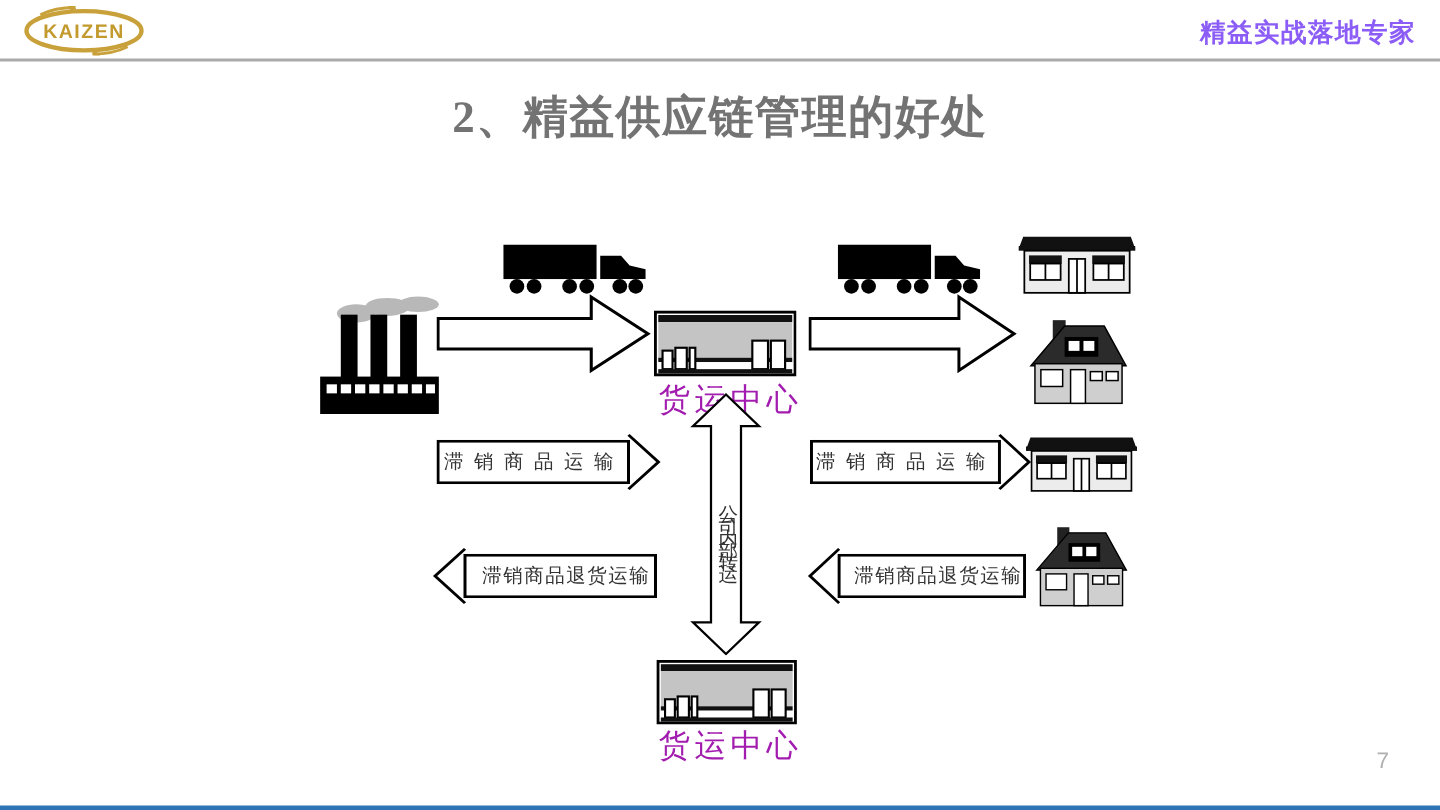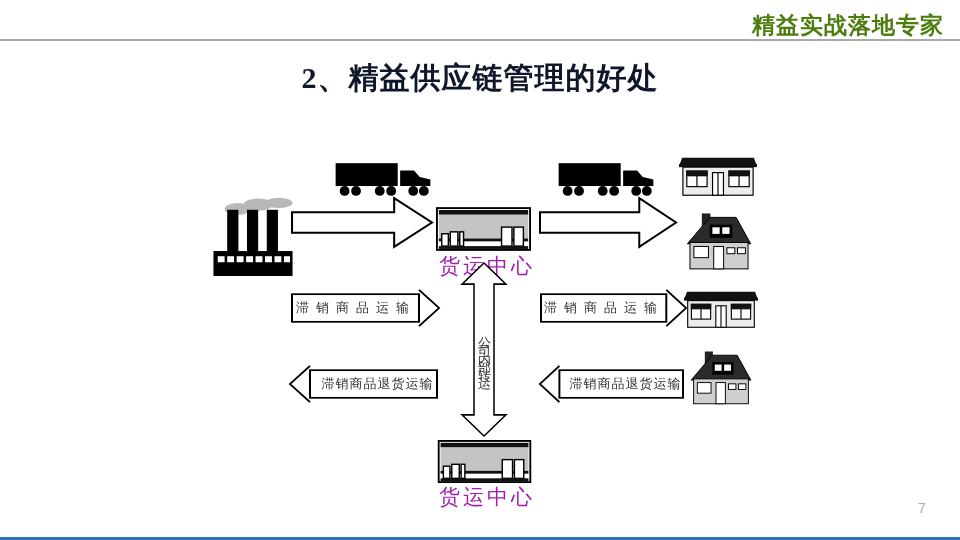--- a/index.html
+++ b/index.html
@@ -26,29 +26,29 @@
     display: flex; align-items: center; justify-content: center;
     color: #c39a2e; font-weight: bold; font-size: 13px; letter-spacing: 1px;
     font-family: "Liberation Sans", sans-serif;
   }
   .brand-name {
     position: absolute; left: 104px; top: 7px;
     font-size: 22px; font-weight: bold; color: #c9a13b; letter-spacing: 3px;
   }
   .tagline {
     position: absolute; right: 16px; top: 10px;
-    font-size: 23px; font-weight: bold; color: #4d7c0f; letter-spacing: 1px;
+    font-size: 17px; font-weight: bold; color: #8b5cf6; letter-spacing: 1px;
   }
 
   
   .slide-title {
     position: absolute; top: 58px; left: 0; right: 0;
     text-align: center;
     font-family: "Liberation Serif", serif;
-    font-size: 30px; font-weight: bold; color: #0f172a;
+    font-size: 30px; font-weight: bold; color: #737373;
     letter-spacing: 1px;
   }
   .diagram-caption {
     position: absolute; top: 121px; left: 0; right: 0;
     text-align: center;
     font-size: 15px; color: #111; letter-spacing: 2px; font-weight: bold;
   }
 
   
   .dg { position: absolute; }
@@ -92,20 +92,30 @@
     position: absolute; left: 0; right: 0; bottom: 0; height: 3px;
     background: #2e74b5;
   }
 </style>
 </head>
 <body>
 
 <div class="slide">
 
   <div class="header">
+    <div class="logo">
+      <svg viewBox="0 0 84 34" aria-hidden="true">
+        <ellipse cx="42" cy="17" rx="39.5" ry="13.5" fill="none" stroke="#c9a13b" stroke-width="3"></ellipse>
+        <path d="M12 6 Q22 1 36 1" fill="none" stroke="#c9a13b" stroke-width="2"></path>
+        <path d="M36 1 l-5 -1 m5 1 l-4 3" fill="none" stroke="#c9a13b" stroke-width="2"></path>
+        <path d="M72 28 Q62 33 48 33" fill="none" stroke="#c9a13b" stroke-width="2"></path>
+        <path d="M48 33 l5 1 m-5 -1 l4 -3" fill="none" stroke="#c9a13b" stroke-width="2"></path>
+      </svg>
+      <span class="logo-text">KAIZEN</span>
+    </div>
     <span class="tagline">精益实战落地专家</span>
   </div>
 
   <div class="slide-title">2、精益供应链管理的好处</div>
 
   <div class="dg" style="left:210px; top:190px; width:86px; height:86px;">
     <svg viewBox="0 0 100 100" aria-hidden="true">
       <ellipse cx="32" cy="22" rx="15" ry="7" fill="#b8b8b8"></ellipse>
       <ellipse cx="56" cy="17" rx="17" ry="7" fill="#b8b8b8"></ellipse>
       <ellipse cx="80" cy="15" rx="16" ry="6" fill="#b8b8b8"></ellipse>

